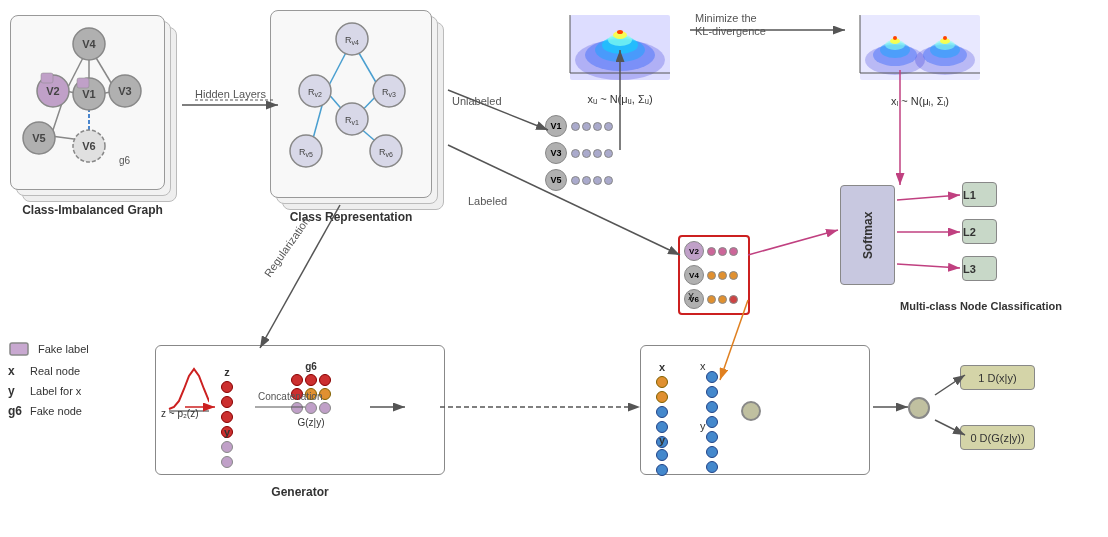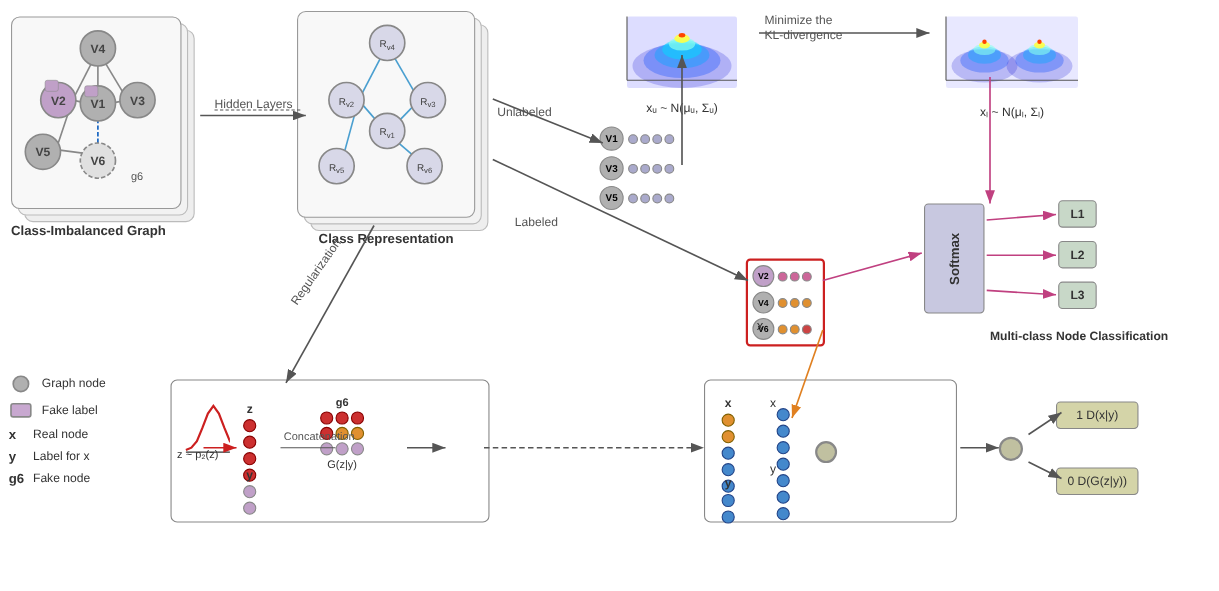--- a/index.html
+++ b/index.html
@@ -55,21 +55,20 @@
     
     .output-label {
       position: absolute;
       width: 35px;
       height: 25px;
       background: #c8d8c8;
       border: 1px solid #888;
       border-radius: 4px;
       display: flex;
       align-items: center;
-      justify-content: center;
       font-size: 11px;
       font-weight: bold;
       color: #333;
     }
 
     
     .generator-box {
       position: absolute;
       left: 155px;
       top: 345px;
@@ -250,31 +249,25 @@
         <circle cx="78" cy="130" r="16" fill="#e0e0e0" stroke="#888" stroke-width="1.5" stroke-dasharray="4,2"></circle>
         <text x="78" y="134" text-anchor="middle" font-size="11" font-weight="bold" fill="#444">V6</text>
 
         <text x="108" y="148" font-size="10" fill="#555">g6</text>
 
         <rect x="30" y="57" width="12" height="10" rx="2" fill="#c0a0c8" stroke="#888" stroke-width="0.5"></rect>
         <rect x="66" y="62" width="12" height="10" rx="2" fill="#c0a0c8" stroke="#888" stroke-width="0.5"></rect>
       </svg>
     </div>
 
-    <div style="position:absolute;top:188px;left:0;width:165px;font-size:12px;font-weight:bold;color:#333;">Class-Imbalanced Graph</div>
+    <div style="position:absolute;top:188px;left:0;width:165px;text-align:center;font-size:12px;font-weight:bold;color:#333;">Class-Imbalanced Graph</div>
   </div>
 
   <div style="position:absolute;left:8px;top:340px;width:240px;">
 
-    <div class="legend-item">
-      <svg width="22" height="18" class="legend-icon">
-        <circle cx="11" cy="9" r="7" fill="#b0b0b0" stroke="#888" stroke-width="1.5"></circle>
-      </svg>
-      <span>Graph node</span>
-    </div>
 
     <div class="legend-item">
       <svg width="22" height="18" class="legend-icon">
         <rect x="2" y="3" width="18" height="12" rx="2" fill="#c8a8d0" stroke="#888" stroke-width="1.5"></rect>
       </svg>
       <span>Fake label</span>
     </div>
 
 
     <div class="legend-item">
@@ -487,20 +480,21 @@
         <div style="width:12px;height:12px;border-radius:50%;background:#cc3030;border:1px solid #880000;"></div>
         <div style="width:12px;height:12px;border-radius:50%;background:#e09030;border:1px solid #806000;"></div>
         <div style="width:12px;height:12px;border-radius:50%;background:#e09030;border:1px solid #806000;"></div>
         <div style="width:12px;height:12px;border-radius:50%;background:#c0a0c8;border:1px solid #888;"></div>
         <div style="width:12px;height:12px;border-radius:50%;background:#c0a0c8;border:1px solid #888;"></div>
         <div style="width:12px;height:12px;border-radius:50%;background:#c0a0c8;border:1px solid #888;"></div>
       </div>
       <span style="font-size:10px;color:#333;margin-top:3px;">G(z|y)</span>
     </div>
   </div>
+  <div class="generator-title">Generator</div>
 
   <div class="discriminator-box">
 
     <div style="position:absolute;left:15px;top:15px;display:flex;flex-direction:column;gap:3px;align-items:center;">
       <span style="font-size:11px;font-weight:bold;color:#333;">x</span>
       <div style="width:12px;height:12px;border-radius:50%;background:#e09030;border:1px solid #806000;"></div>
       <div style="width:12px;height:12px;border-radius:50%;background:#e09030;border:1px solid #806000;"></div>
       <div style="width:12px;height:12px;border-radius:50%;background:#4488cc;border:1px solid #224488;"></div>
       <div style="width:12px;height:12px;border-radius:50%;background:#4488cc;border:1px solid #224488;"></div>
       <div style="width:12px;height:12px;border-radius:50%;background:#4488cc;border:1px solid #224488;"></div>

